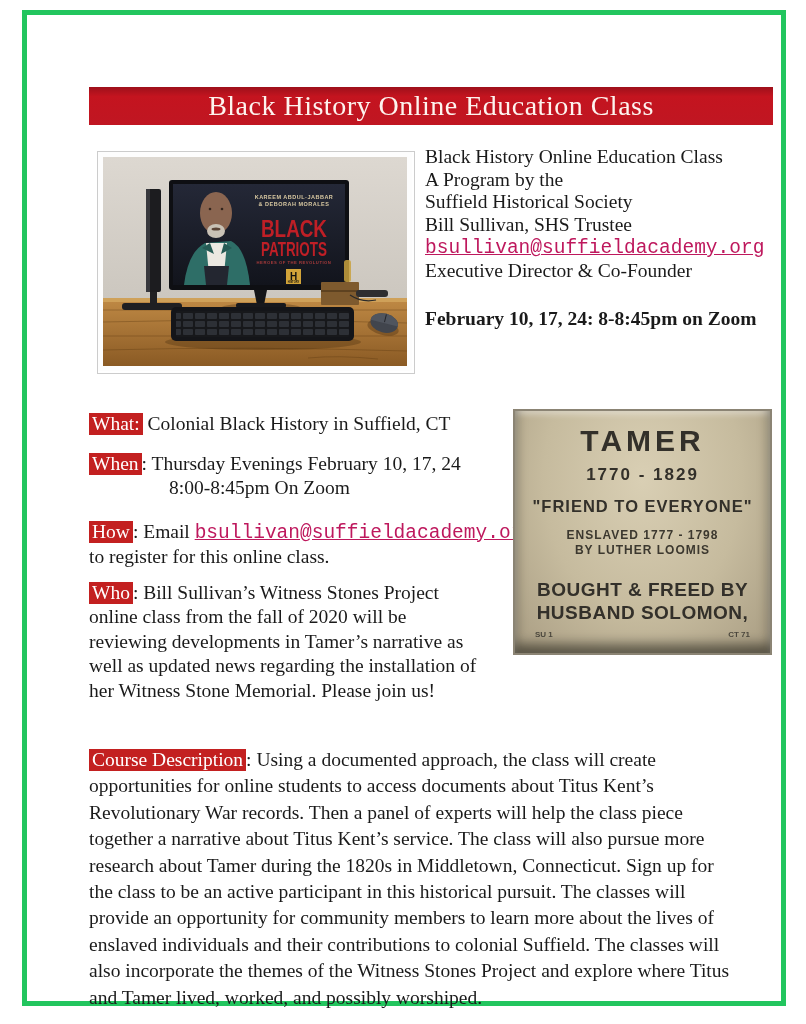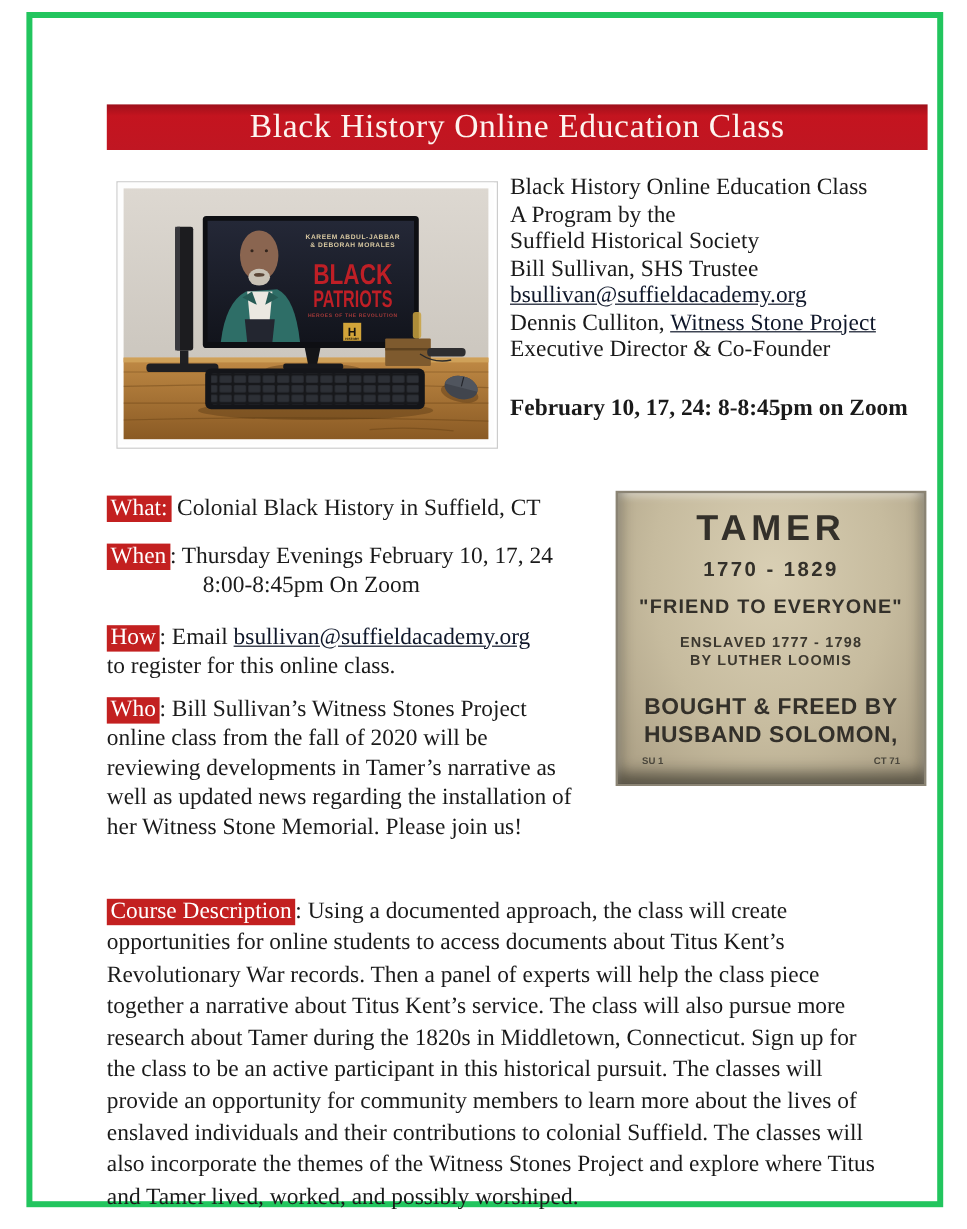--- a/index.html
+++ b/index.html
@@ -16,21 +16,21 @@
 
   
   .photo{position:absolute;left:70px;top:136px;width:316px;height:221px;
          border:1px solid #cccccc;background:#fff;}
   .photo svg{display:block;}
 
   
   .info{position:absolute;left:398px;top:131px;width:352px;
         font-size:19.5px;line-height:22.5px;}
   .info div{white-space:nowrap;}
-  .link{color:#0f172a;text-decoration:underline;cursor:pointer;}
+  .link{color:#be185d;text-decoration:underline;cursor:pointer;font-family:Liberation Mono, monospace;}
   .schedule{margin-top:26px;font-weight:bold;}
 
   
   .details{position:absolute;left:62px;top:397px;width:432px;
            font-size:19.5px;line-height:24.5px;}
   .details .line{white-space:nowrap;}
   .hl{background:#c32020;color:#ffffff;padding:0 3px 1px 3px;}
   .para-gap{margin-top:15px;}
   .when-indent{margin-left:80px;}
   .gap20{margin-top:19px;}
@@ -162,23 +162,20 @@
         </g>
       </svg>
     </div>
 
     <div class="info">
       <div>Black History Online Education Class</div>
       <div>A Program by the</div>
       <div>Suffield Historical Society</div>
       <div>Bill Sullivan, SHS Trustee</div>
       <div><span class="link">bsullivan@suffieldacademy.org</span></div>
-      <div>
-        <span>Dennis Culliton, </span><span class="link">Witness Stone Project</span>
-      </div>
       <div>Executive Director &amp; Co-Founder</div>
       <div class="schedule">February 10, 17, 24: 8-8:45pm on Zoom</div>
     </div>
 
     <div class="details">
       <div class="line">
         <span class="hl">What:</span><span> Colonial Black History in Suffield, CT</span>
       </div>
       <div class="line para-gap">
         <span class="hl">When</span><span>: Thursday Evenings February 10, 17, 24</span>

